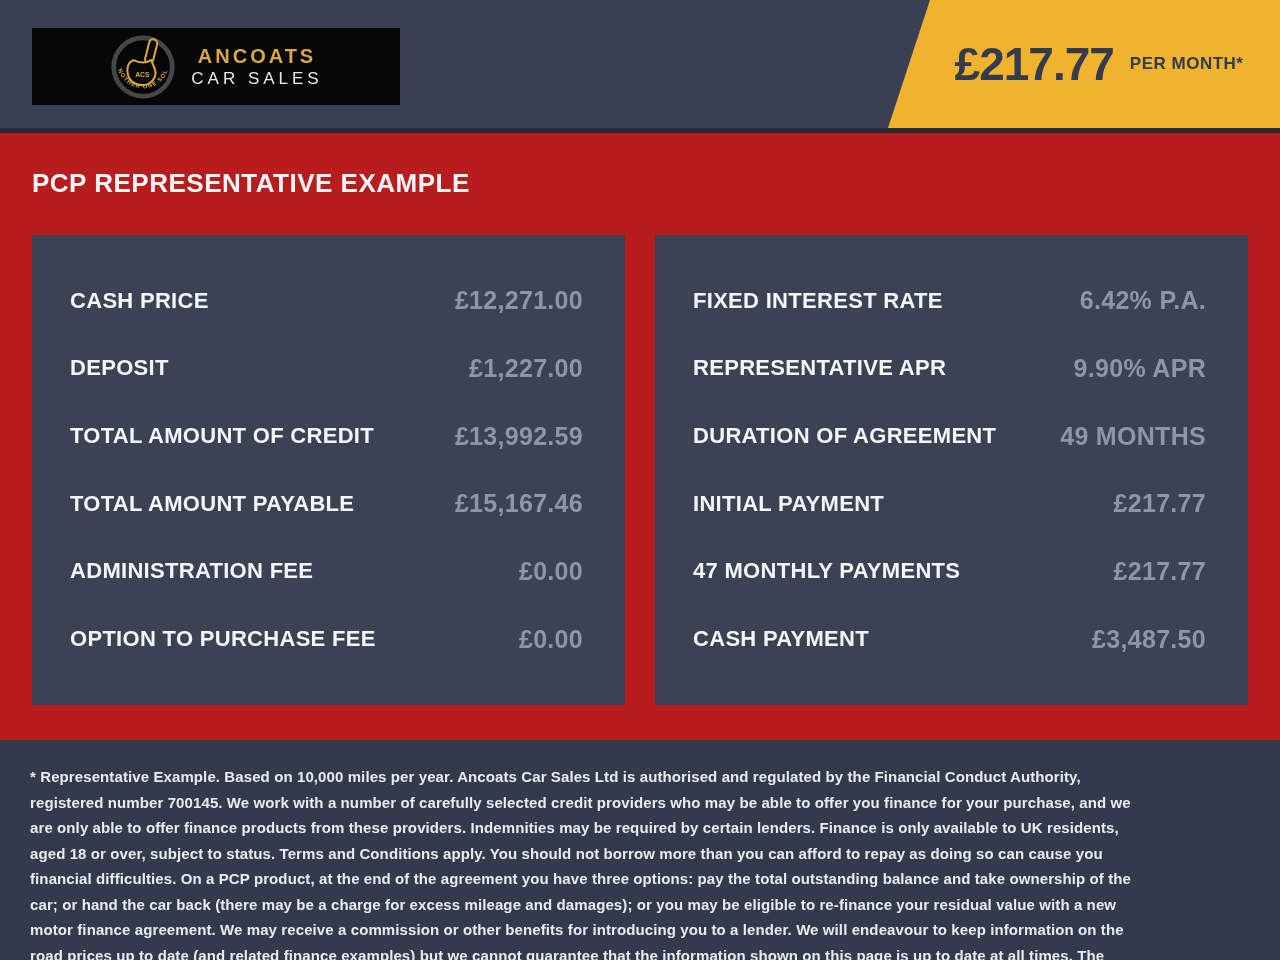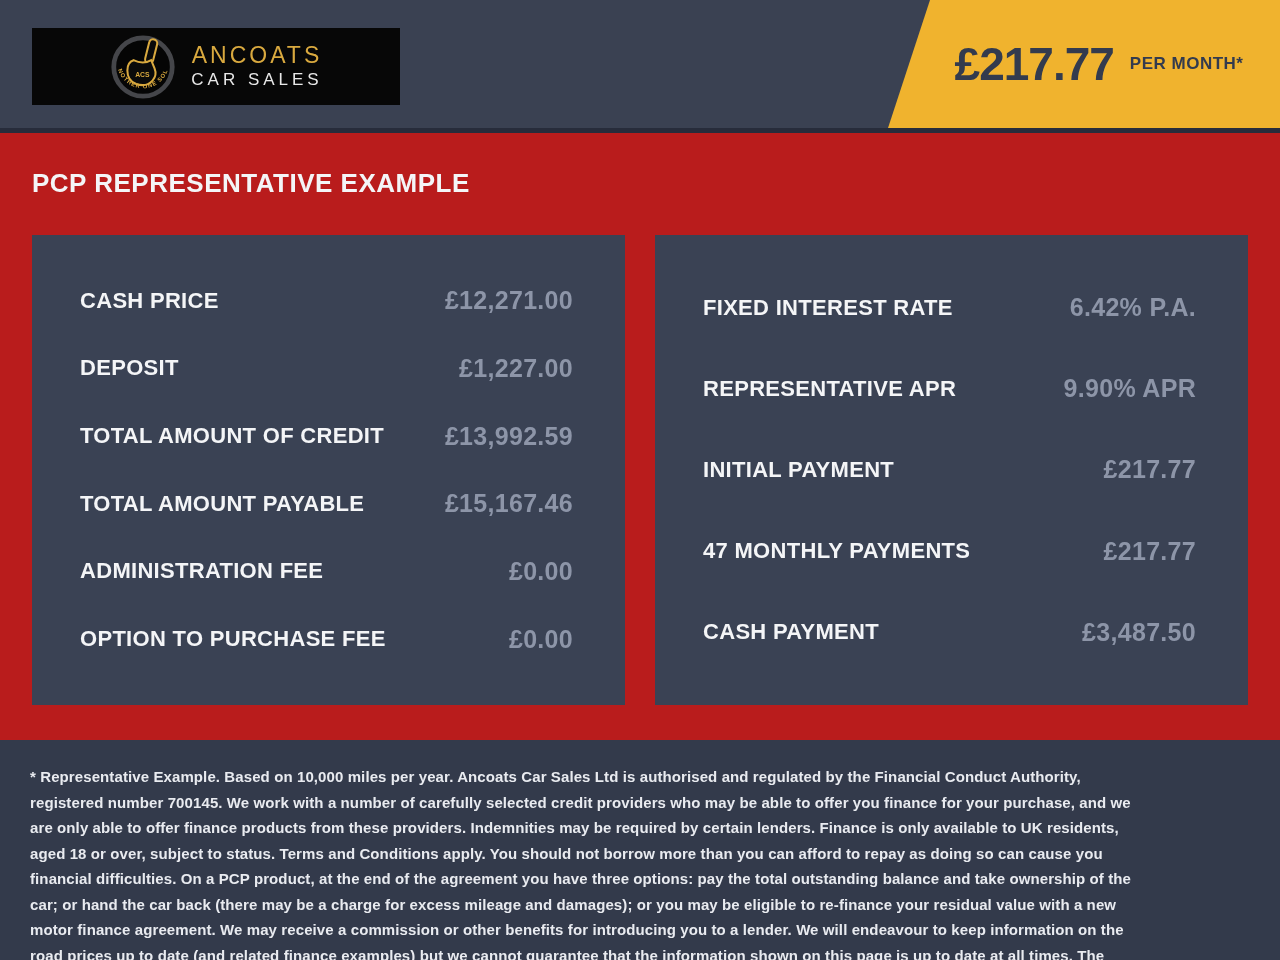--- a/index.html
+++ b/index.html
@@ -27,22 +27,22 @@
     display: flex;
     align-items: center;
     justify-content: center;
     gap: 14px;
     cursor: pointer;
   }
   .logo-badge { width: 68px; height: 68px; flex: 0 0 auto; }
   .logo-text { display: flex; flex-direction: column; align-items: center; line-height: 1.1; }
   .logo-name {
     color: #d9a93f;
-    font-size: 23px;
-    font-weight: 400;
+    font-size: 20px;
+    font-weight: 700;
     letter-spacing: 3px;
   }
   .logo-sub {
     color: #e8e8e8;
     font-size: 17px;
     font-weight: 400;
     letter-spacing: 4px;
     margin-top: 3px;
   }
   .price-banner {
@@ -86,21 +86,21 @@
     height: 102px;
   }
   .panels { display: flex; gap: 30px; }
   .panel {
     width: 593px;
     height: 470px;
     background: #3a4254;
     display: flex;
     flex-direction: column;
     justify-content: space-around;
-    padding: 32px 10px;
+    padding: 32px 0;
   }
   .row {
     display: flex;
     align-items: center;
     justify-content: space-between;
     padding: 0 42px 0 38px;
   }
   .row-label {
     color: #f4f5f7;
     font-size: 22px;
@@ -198,20 +198,24 @@
       <div class="panel">
         <div class="row">
           <span class="row-label">FIXED INTEREST RATE</span>
           <span class="row-value">6.42% P.A.</span>
         </div>
         <div class="row">
           <span class="row-label">REPRESENTATIVE APR</span>
           <span class="row-value">9.90% APR</span>
         </div>
         <div class="row">
+          <span class="row-label">DURATION OF AGREEMENT</span>
+          <span class="row-value">49 MONTHS</span>
+        </div>
+        <div class="row">
           <span class="row-label">INITIAL PAYMENT</span>
           <span class="row-value">£217.77</span>
         </div>
         <div class="row">
           <span class="row-label">47 MONTHLY PAYMENTS</span>
           <span class="row-value">£217.77</span>
         </div>
         <div class="row">
           <span class="row-label">CASH PAYMENT</span>
           <span class="row-value">£3,487.50</span>

